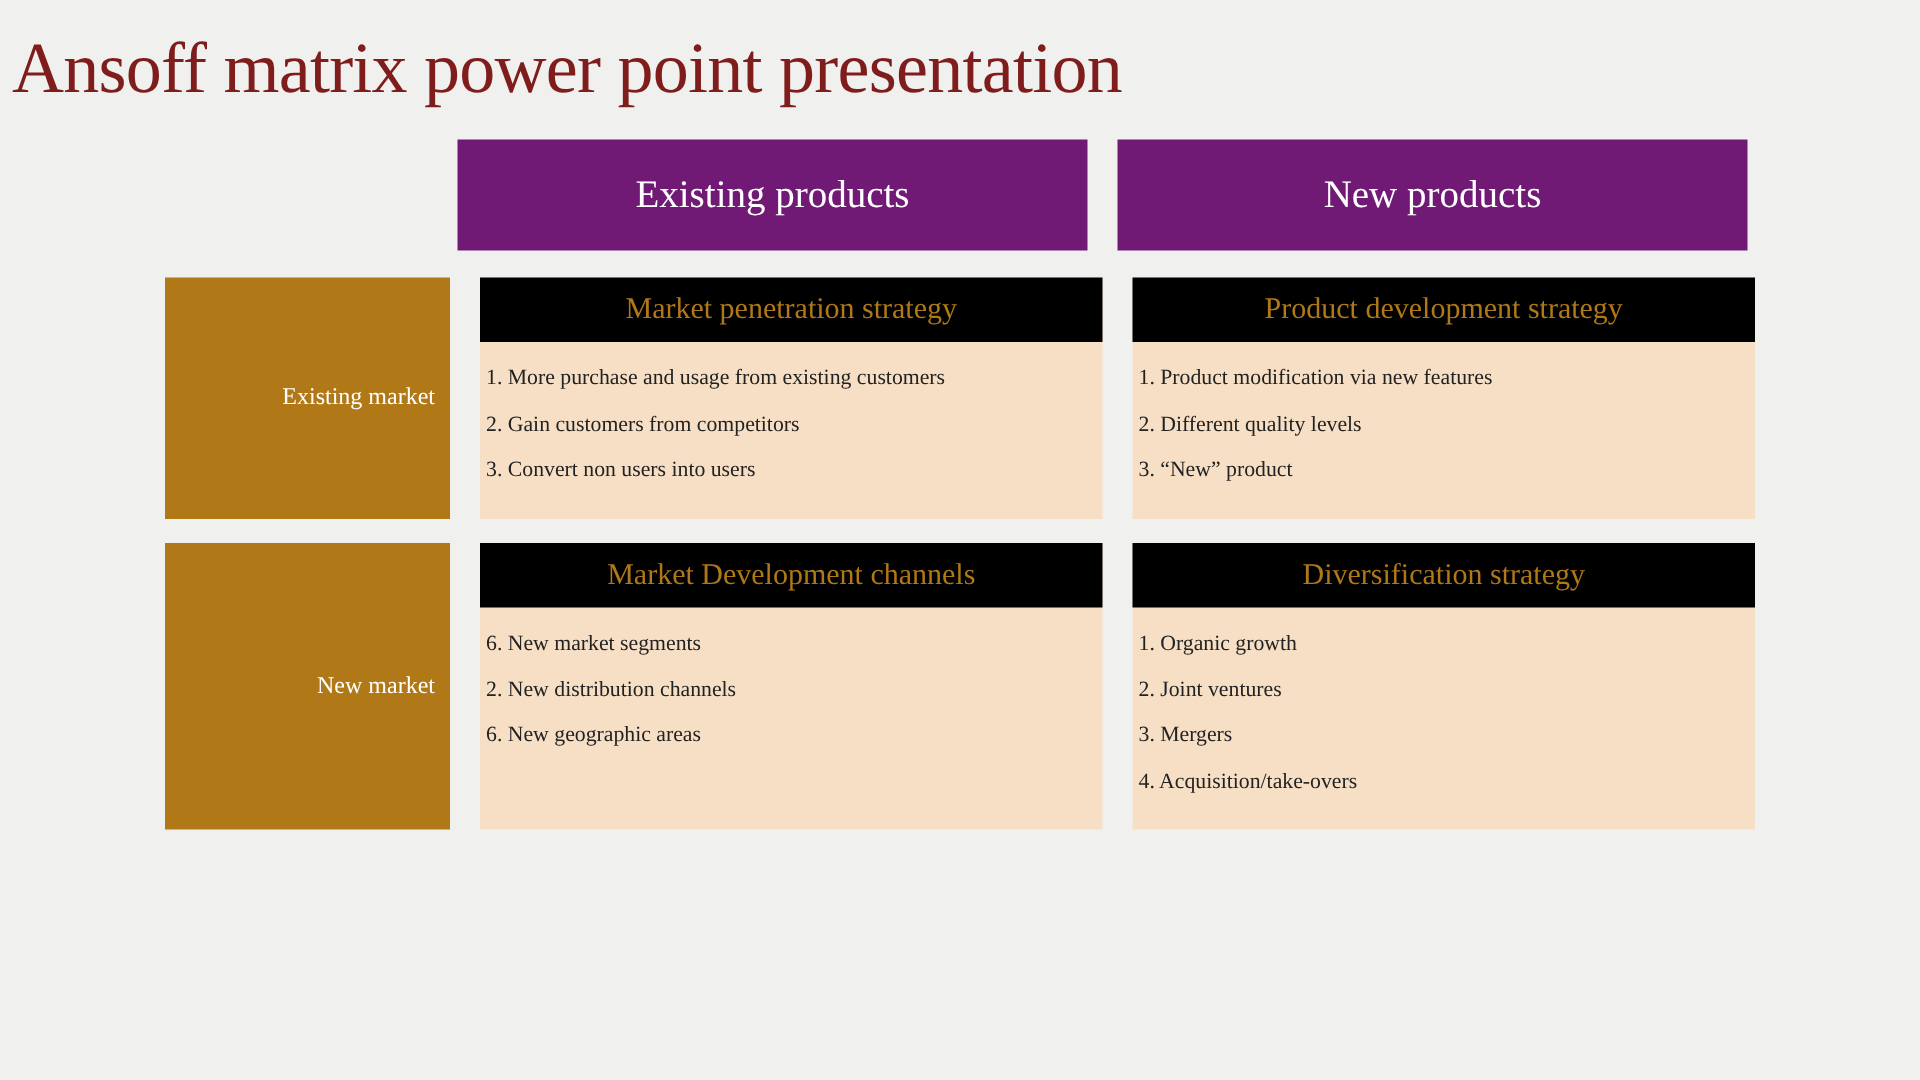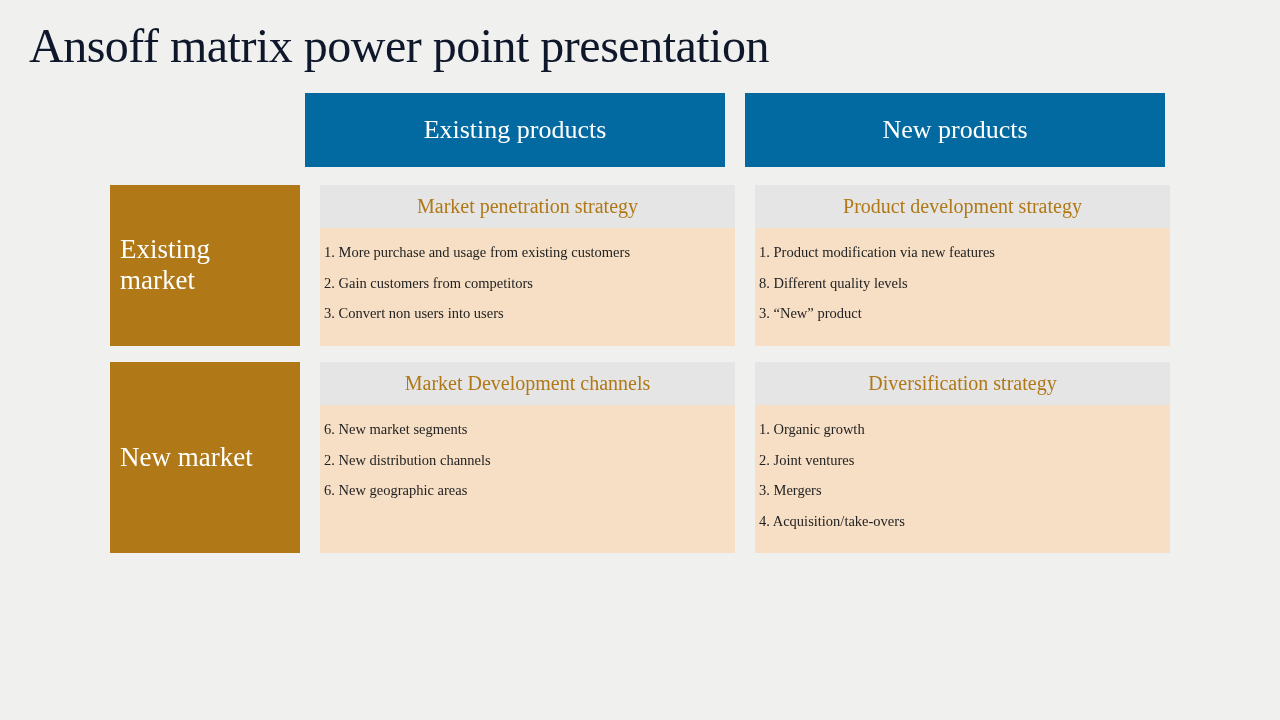--- a/index.html
+++ b/index.html
@@ -8,22 +8,22 @@
       background-color: #f0f0ef;
       font-family: 'Georgia', 'Times New Roman', serif;
       width: 1280px;
       height: 720px;
       overflow: hidden;
     }
 
     .page-title {
       font-size: 48px;
       font-weight: 400;
-      padding: 18px 20px 0 29px;
-      color: #0f172a;
+      padding: 18px 20px 0 8px;
+      color: #7f1d1d;
       letter-spacing: -0.5px;
     }
 
     .matrix-container {
       display: flex;
       flex-direction: column;
       align-items: center;
       margin-top: 20px;
     }
 
@@ -31,21 +31,21 @@
     .header-row {
       display: flex;
       width: 860px;
       margin-left: 190px;
       gap: 20px;
       margin-bottom: 18px;
     }
 
     .header-cell {
       flex: 1;
-      background-color: #0369a1;
+      background-color: #701a75;
       color: #fff;
       text-align: center;
       padding: 22px 10px;
       font-size: 26px;
     }
 
     
     .data-rows {
       display: flex;
       flex-direction: column;
@@ -58,35 +58,35 @@
       width: 1060px;
     }
 
     .row-label {
       width: 190px;
       min-width: 190px;
       background-color: #b07816;
       color: #fff;
       display: flex;
       align-items: center;
-      justify-content: flex-start;
-      font-size: 27px;
+      justify-content: flex-end;
+      font-size: 16px;
       padding: 20px 10px;
       min-height: 150px;
     }
 
     .strategy-cell {
       flex: 1;
       background-color: #f7dfc5;
       padding: 0 0 14px 0;
       min-height: 150px;
     }
 
     .strategy-title {
-      background-color: #e5e5e5;
+      background-color: #000000;
       color: #b07816;
       text-align: center;
       padding: 10px 8px;
       font-size: 20px;
       margin-bottom: 12px;
     }
 
     .strategy-list {
       list-style: none;
       padding: 0 4px;
@@ -128,21 +128,21 @@
           <li>1. More purchase and usage from existing customers</li>
           <li>2. Gain customers from competitors</li>
           <li>3. Convert non users into users</li>
         </ul>
       </div>
 
       <div class="strategy-cell">
         <div class="strategy-title">Product development strategy</div>
         <ul class="strategy-list">
           <li>1. Product modification via new features</li>
-          <li>8. Different quality levels</li>
+          <li>2. Different quality levels</li>
           <li>3. “New” product</li>
         </ul>
       </div>
     </div>
 
     <div class="data-row">
       <div class="row-label">
         <span>New market</span>
       </div>
 

